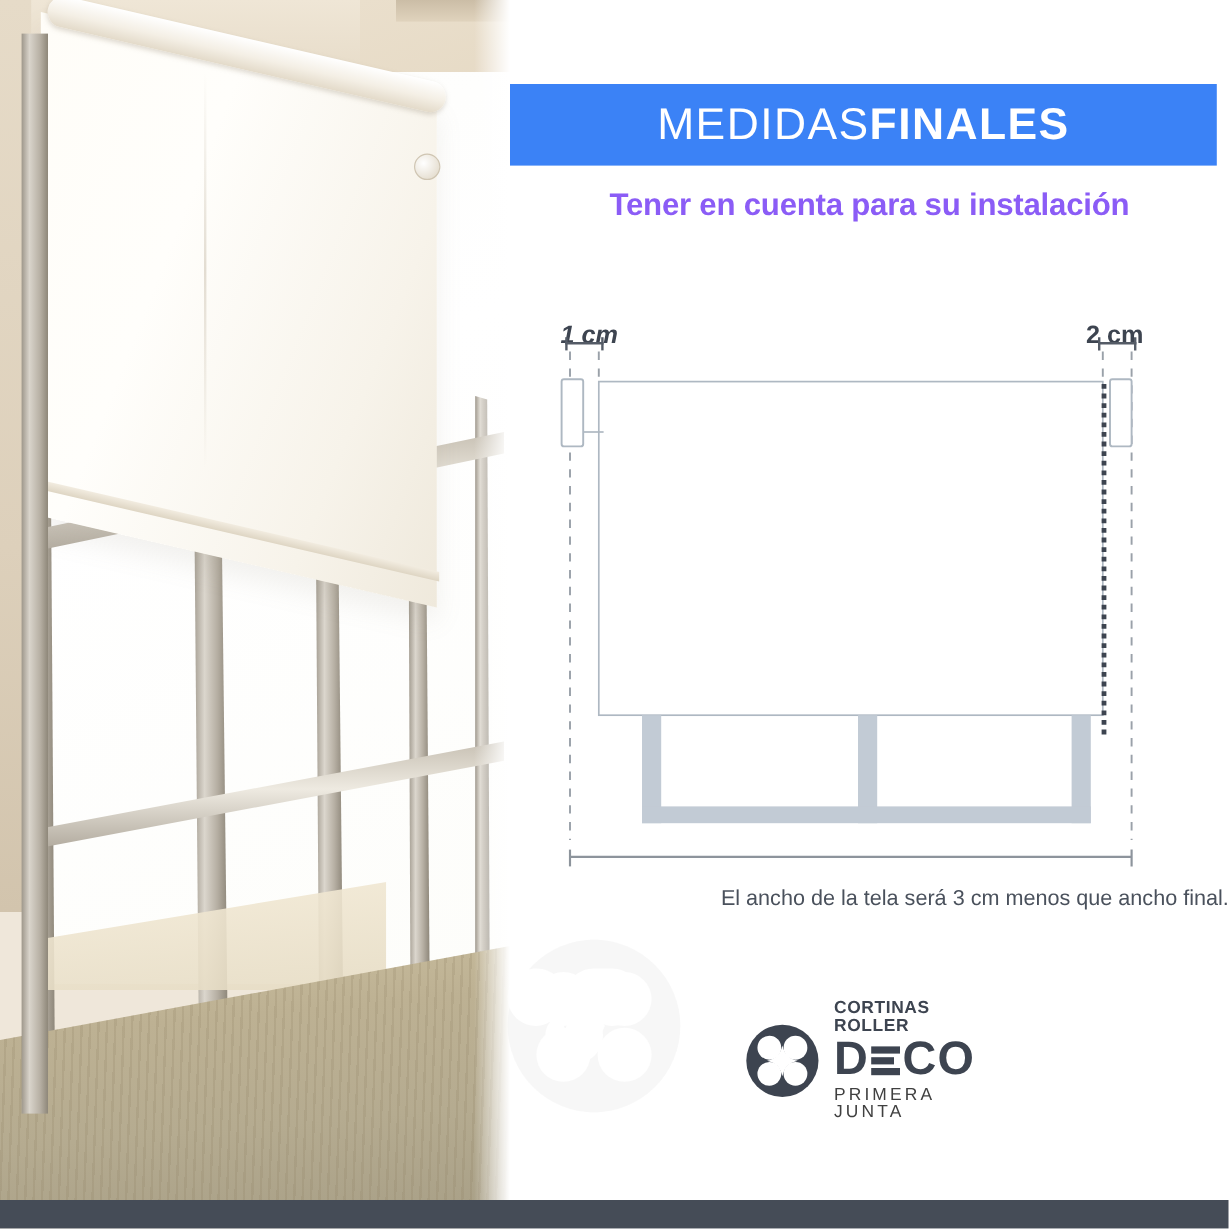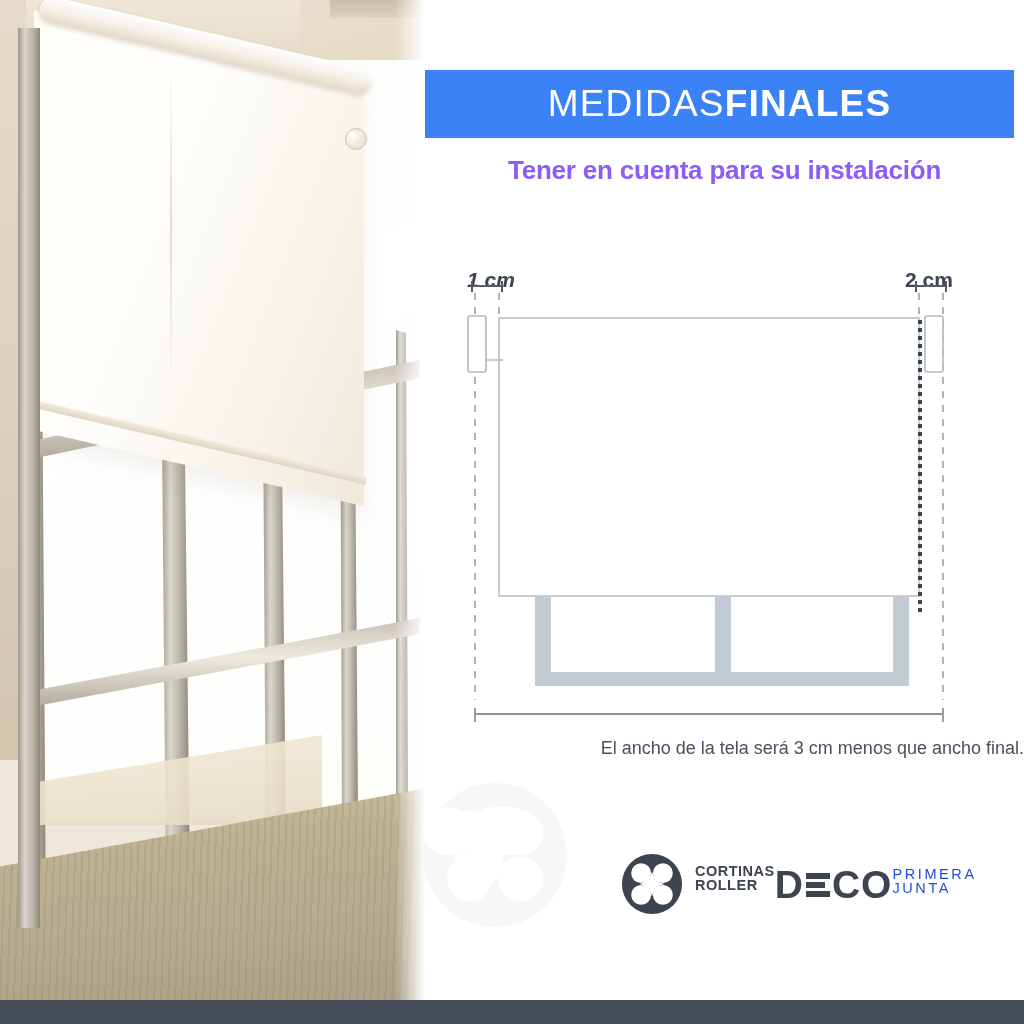--- a/index.html
+++ b/index.html
@@ -116,24 +116,24 @@
   .watermark{
     position:absolute;left:-5px;top:780px;width:150px;height:150px;opacity:.55;
   }
 
   
   .logo{
     position:absolute;left:195px;top:845px;width:215px;height:78px;
     display:flex;align-items:center;
   }
   .logo-mark{width:64px;height:64px;flex:0 0 64px;}
-  .logo-text{margin-left:11px;display:flex;flex-direction:row;justify-content:center;}
+  .logo-text{margin-left:11px;display:flex;flex-direction:column;justify-content:center;}
   .logo-top{font-size:14.5px;font-weight:700;letter-spacing:.5px;color:#3d4450;line-height:1;}
   .logo-mid{font-size:39px;font-weight:700;letter-spacing:1px;color:#3d4450;line-height:.98;margin-top:2px;display:flex;align-items:center;}
-  .logo-bot{font-size:14.5px;font-weight:400;letter-spacing:2.6px;color:#1d4ed8;line-height:1;margin-top:3px;}
+  .logo-bot{font-size:14.5px;font-weight:400;letter-spacing:2.6px;color:#404040;line-height:1;margin-top:3px;}
   .e-glyph{display:inline-flex;flex-direction:column;justify-content:center;gap:3px;width:24px;height:28px;margin:0 2px;}
   .e-glyph i{display:block;height:6px;background:#3d4450;}
   .e-glyph i:nth-child(2){width:80%;}
 </style>
 </head>
 <body>
 
 <div id="page">
 
   <div class="photo">

